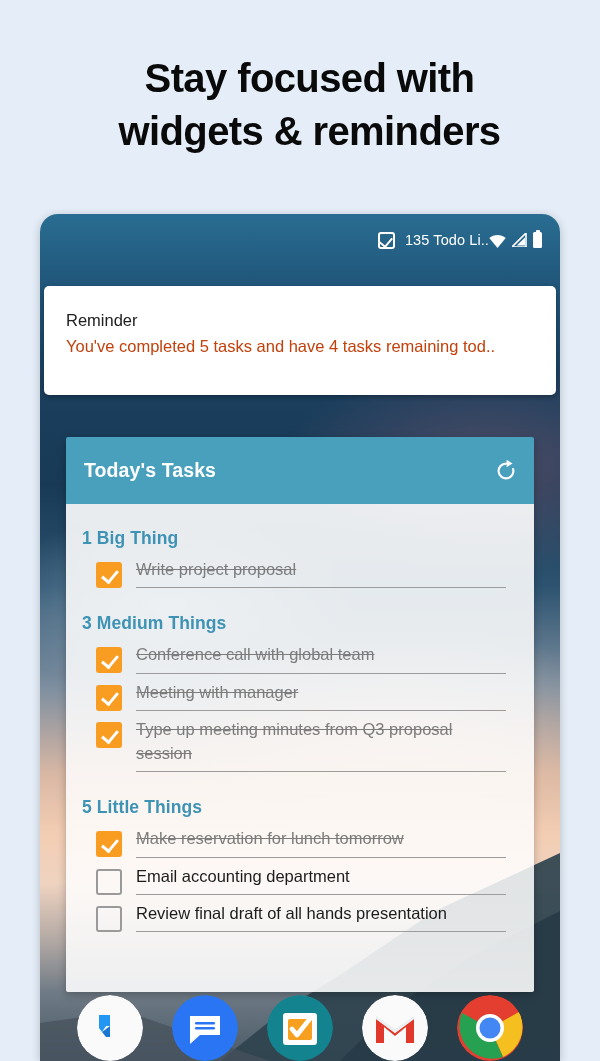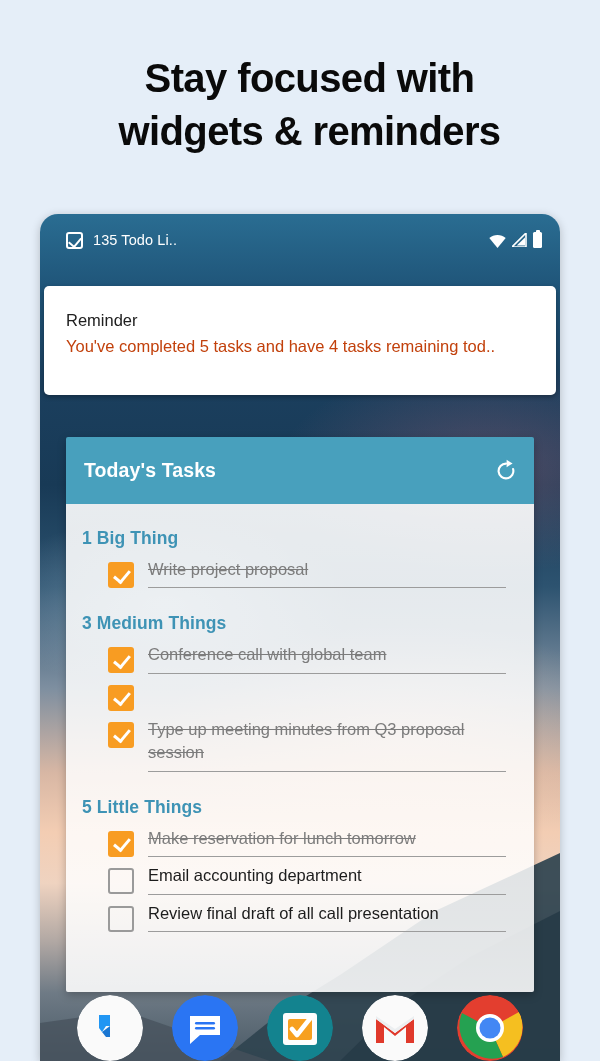--- a/index.html
+++ b/index.html
@@ -60,21 +60,21 @@
   }
   .mountain svg { display:block; width:100%; height:100%; }
 
   
   .statusbar {
     position:absolute; top:0; left:0; width:100%; height:52px;
     display:flex; align-items:center;
     padding:0 18px 0 26px;
     color:#fff;
   }
-  .sb-left { display:flex; align-items:center; gap:10px; flex:1; }
+  .sb-left { display:flex; align-items:center; gap:10px; flex:1;justify-content:flex-end; }
   .sb-appicon {
     width:17px; height:17px;
     border:2px solid #fff; border-radius:3px;
     position:relative;
   }
   .sb-appicon::after {
     content:""; position:absolute;
     left:2.5px; top:1px; width:6px; height:10px;
     border:solid #fff; border-width:0 2.2px 2.2px 0;
     transform:rotate(40deg);
@@ -129,21 +129,20 @@
     font-size:17.5px;
     font-weight:bold;
     padding:8px 0 9px 16px;
     letter-spacing:.1px;
   }
   .task {
     display:flex;
     align-items:flex-start;
     padding:0 28px 0 30px;
     margin-bottom:7px;
-    margin-left:12px;
   }
   .cb {
     width:26px; height:26px;
     flex:0 0 26px;
     border-radius:3px;
     margin-top:4px;
     position:relative;
   }
   .cb.done { background:#f89c22; }
   .cb.done::after {
@@ -247,38 +246,39 @@
           <span class="task-txt">Write project proposal</span>
         </div>
         <div class="sec-gap"></div>
         <div class="sec-head">3 Medium Things</div>
         <div class="task done">
           <span class="cb done"></span>
           <span class="task-txt">Conference call with global team</span>
         </div>
         <div class="task done">
           <span class="cb done"></span>
+          <span class="task-txt">Meeting with manager</span>
         </div>
         <div class="task done">
           <span class="cb done"></span>
           <span class="task-txt">Type up meeting minutes from Q3 proposal session</span>
         </div>
         <div class="sec-gap"></div>
         <div class="sec-head">5 Little Things</div>
         <div class="task done">
           <span class="cb done"></span>
           <span class="task-txt">Make reservation for lunch tomorrow</span>
         </div>
         <div class="task">
           <span class="cb todo"></span>
           <span class="task-txt">Email accounting department</span>
         </div>
         <div class="task">
           <span class="cb todo"></span>
-          <span class="task-txt">Review final draft of all call presentation</span>
+          <span class="task-txt">Review final draft of all hands presentation</span>
         </div>
       </div>
   </div>
 
   <div class="dock">
 
     <div class="dockicon">
       <svg viewBox="0 0 66 66">
         <circle cx="33" cy="33" r="33" fill="#fafafa"></circle>
         <path d="M22,20 L33,20 L33,31 L29,31 L25,37 L22,33 Z" fill="#2196f3"></path>

